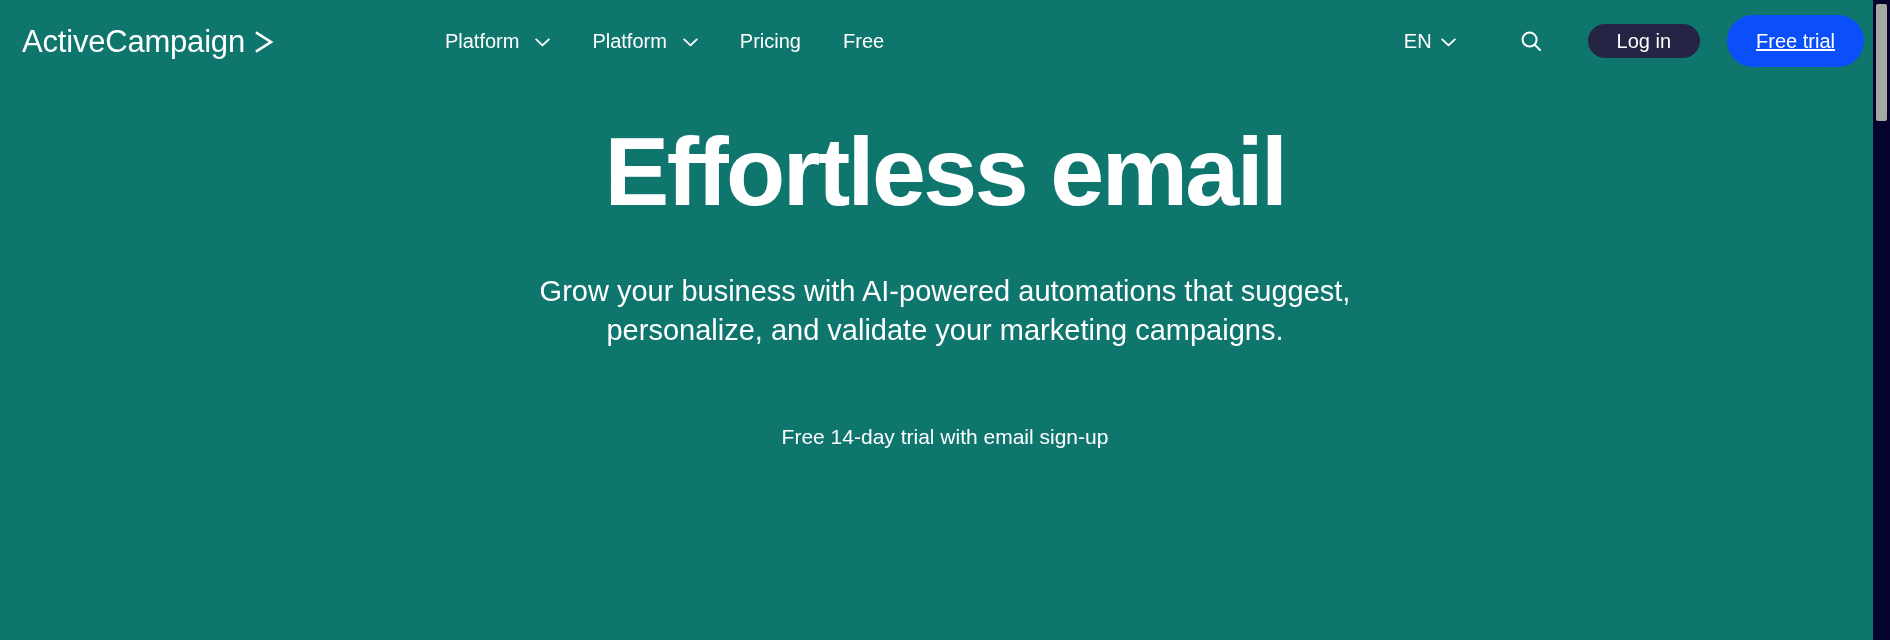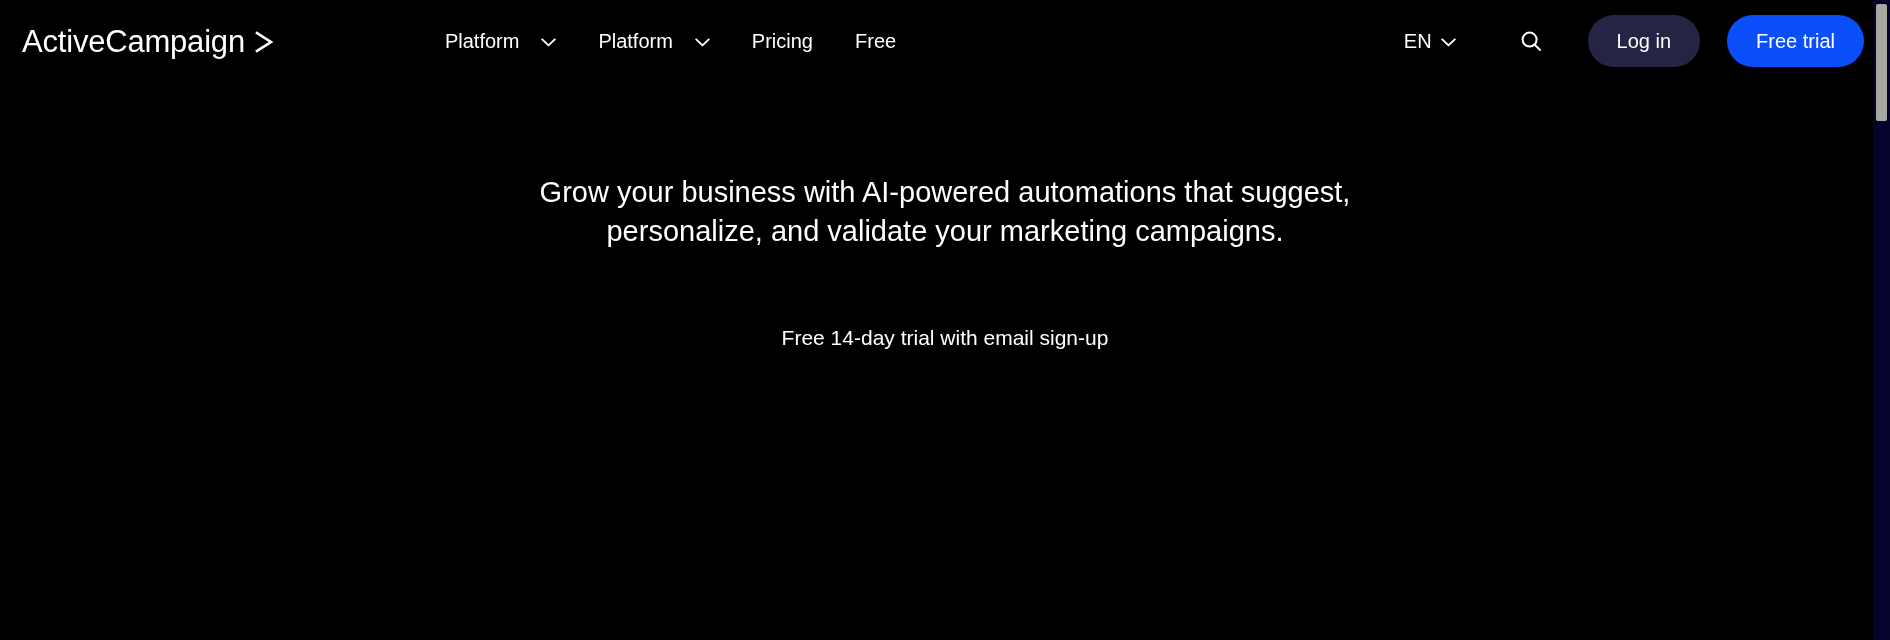--- a/index.html
+++ b/index.html
@@ -15,21 +15,21 @@
     background: #03032e;
     font-family: "Liberation Sans", sans-serif;
     color: #ffffff;
     -webkit-font-smoothing: antialiased;
   }
 
   .page {
     position: relative;
     width: 1890px;
     height: 640px;
-    background: #000000;
+    background: #0f766e;
     overflow: hidden;
   }
 
   
   .header {
     position: absolute;
     top: 0;
     left: 0;
     width: 1890px;
     height: 82px;
@@ -64,21 +64,21 @@
 
   .nav {
     display: flex;
     align-items: center;
     gap: 0px;
     margin-left: 148px;
   }
   .nav-item {
     display: flex;
     align-items: center;
-    gap: 22px;
+    gap: 16px;
     padding: 8px 21px;
     font-size: 20px;
     line-height: 1;
     color: #ffffff;
     cursor: pointer;
     white-space: nowrap;
   }
   .chev {
     display: inline-block;
     width: 15px;
@@ -126,28 +126,29 @@
     line-height: 1;
     color: #ffffff;
     cursor: pointer;
     white-space: nowrap;
     display: inline-flex;
     align-items: center;
     justify-content: center;
   }
   .btn-login {
     background: #252444;
-    height: 52px;
+    height: 34px;
     padding: 0 29px;
     margin-right: 11px;
   }
   .btn-trial {
     background: #0b4ffb;
     height: 52px;
     padding: 0 29px;
+    text-decoration: underline;
   }
 
   
   .hero {
     position: absolute;
     top: 82px;
     left: 0;
     width: 1890px;
     text-align: center;
   }
@@ -271,20 +272,21 @@
       <button class="btn btn-login">Log in</button>
       <button class="btn btn-trial">Free trial</button>
 
     </div>
 
   </header>
 
   <section class="hero">
 
     <h1 class="hero-title">
+      <span class="line">Effortless email</span>
     </h1>
 
     <p class="hero-sub">Grow your business with AI-powered automations that suggest, personalize, and validate your marketing campaigns.</p>
 
     <p class="hero-note">Free 14-day trial with email sign-up</p>
 
   </section>
 
   <div class="scrollbar-track">
     <div class="scrollbar-thumb"></div>

